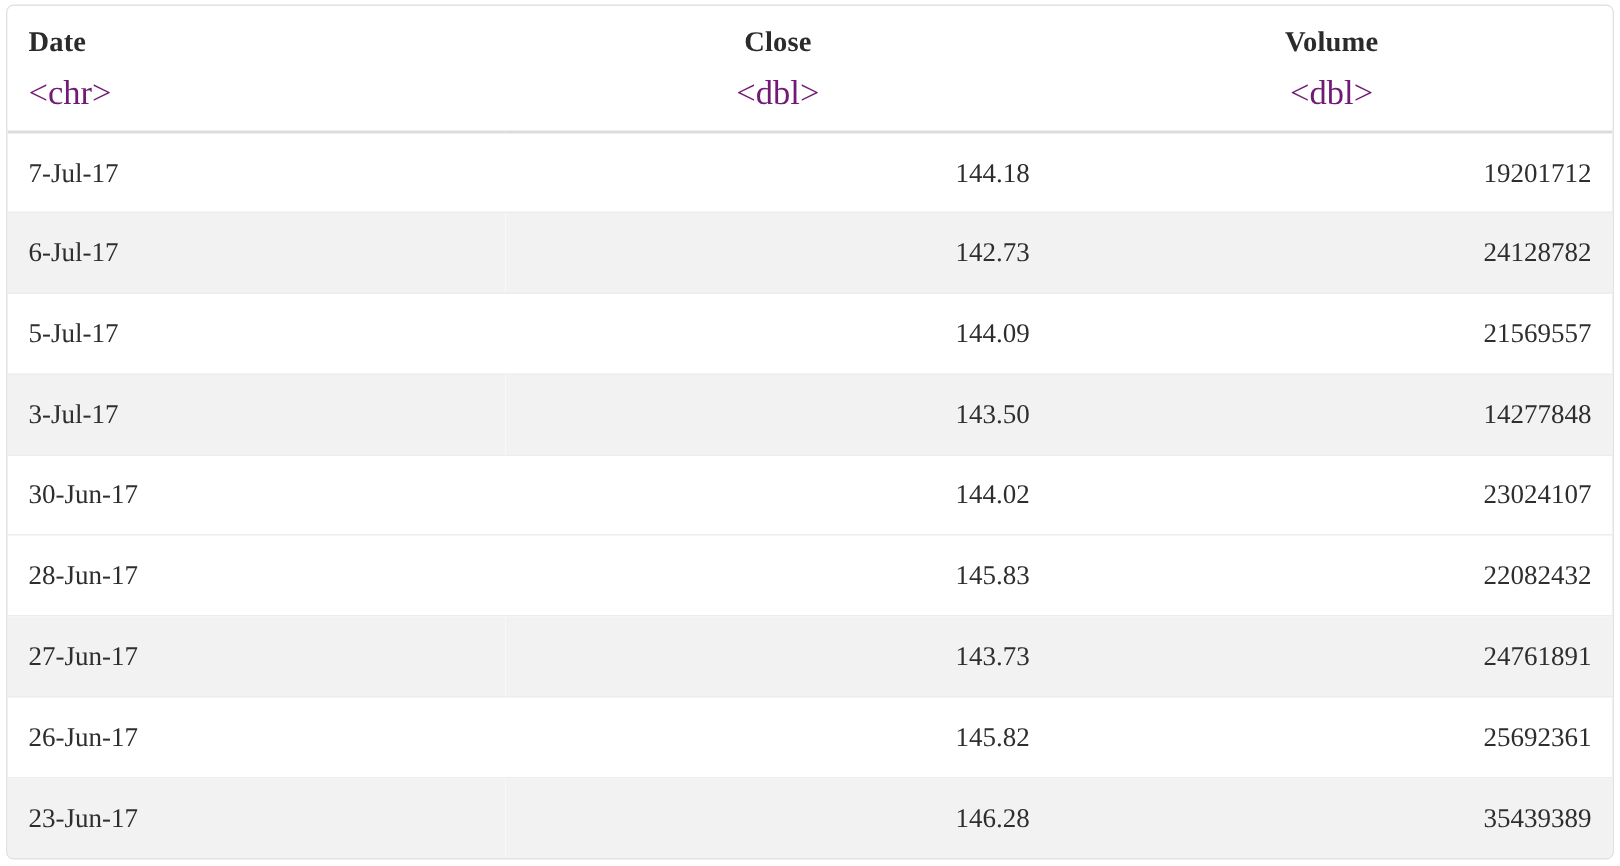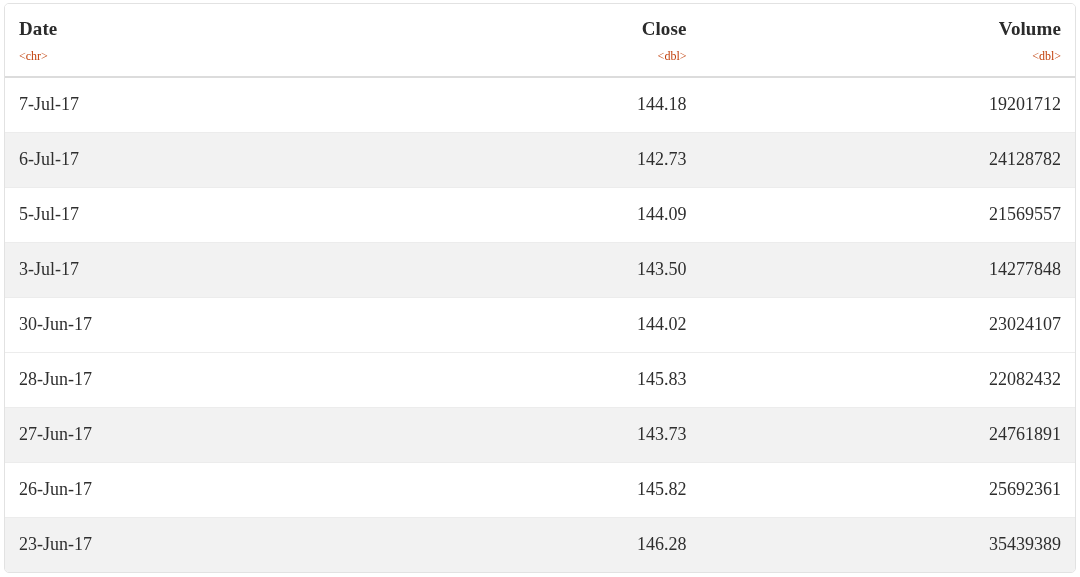--- a/index.html
+++ b/index.html
@@ -46,29 +46,29 @@
   }
   .th-name {
     font-size: 19px;
     font-weight: bold;
     color: #2b2b2b;
     line-height: 1;
     padding-top: 15px;
     letter-spacing: .1px;
   }
   .th-type {
-    font-size: 12px;
+    font-size: 23px;
     font-weight: normal;
-    color: #c2410c;
+    color: #701a75;
     line-height: 1;
     padding-top: 12px;
     padding-bottom: 14px;
   }
   th.left  { text-align: left; }
-  th.right { text-align: right; }
+  th.right { text-align: center; }
 
   
   tbody td {
     padding: 0 14px;
     height: 44.4px;
     font-size: 18px;
     color: #2e2e2e;
     border-top: 1px solid #ececec;
     white-space: nowrap;
     overflow: hidden;

